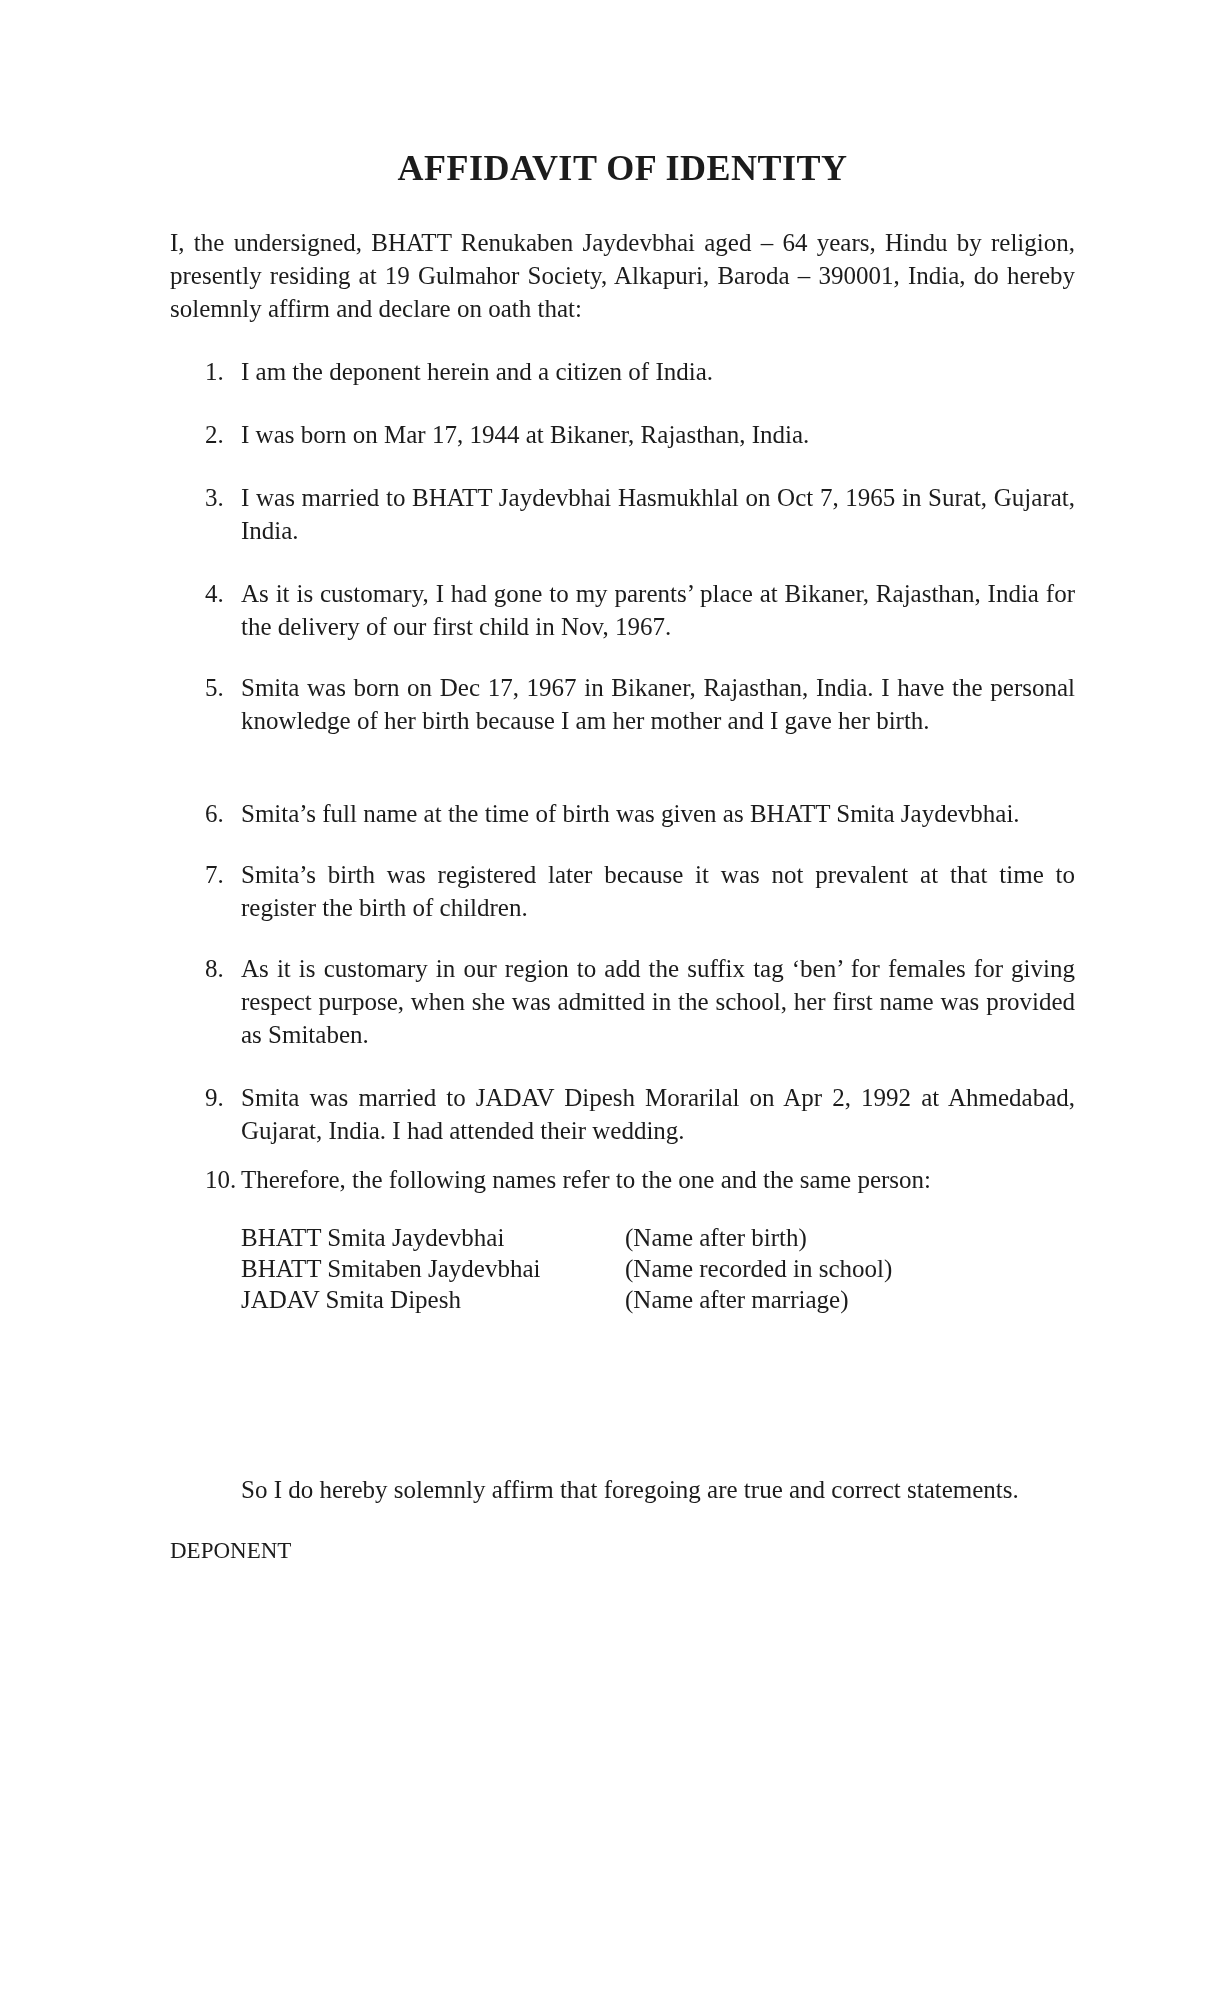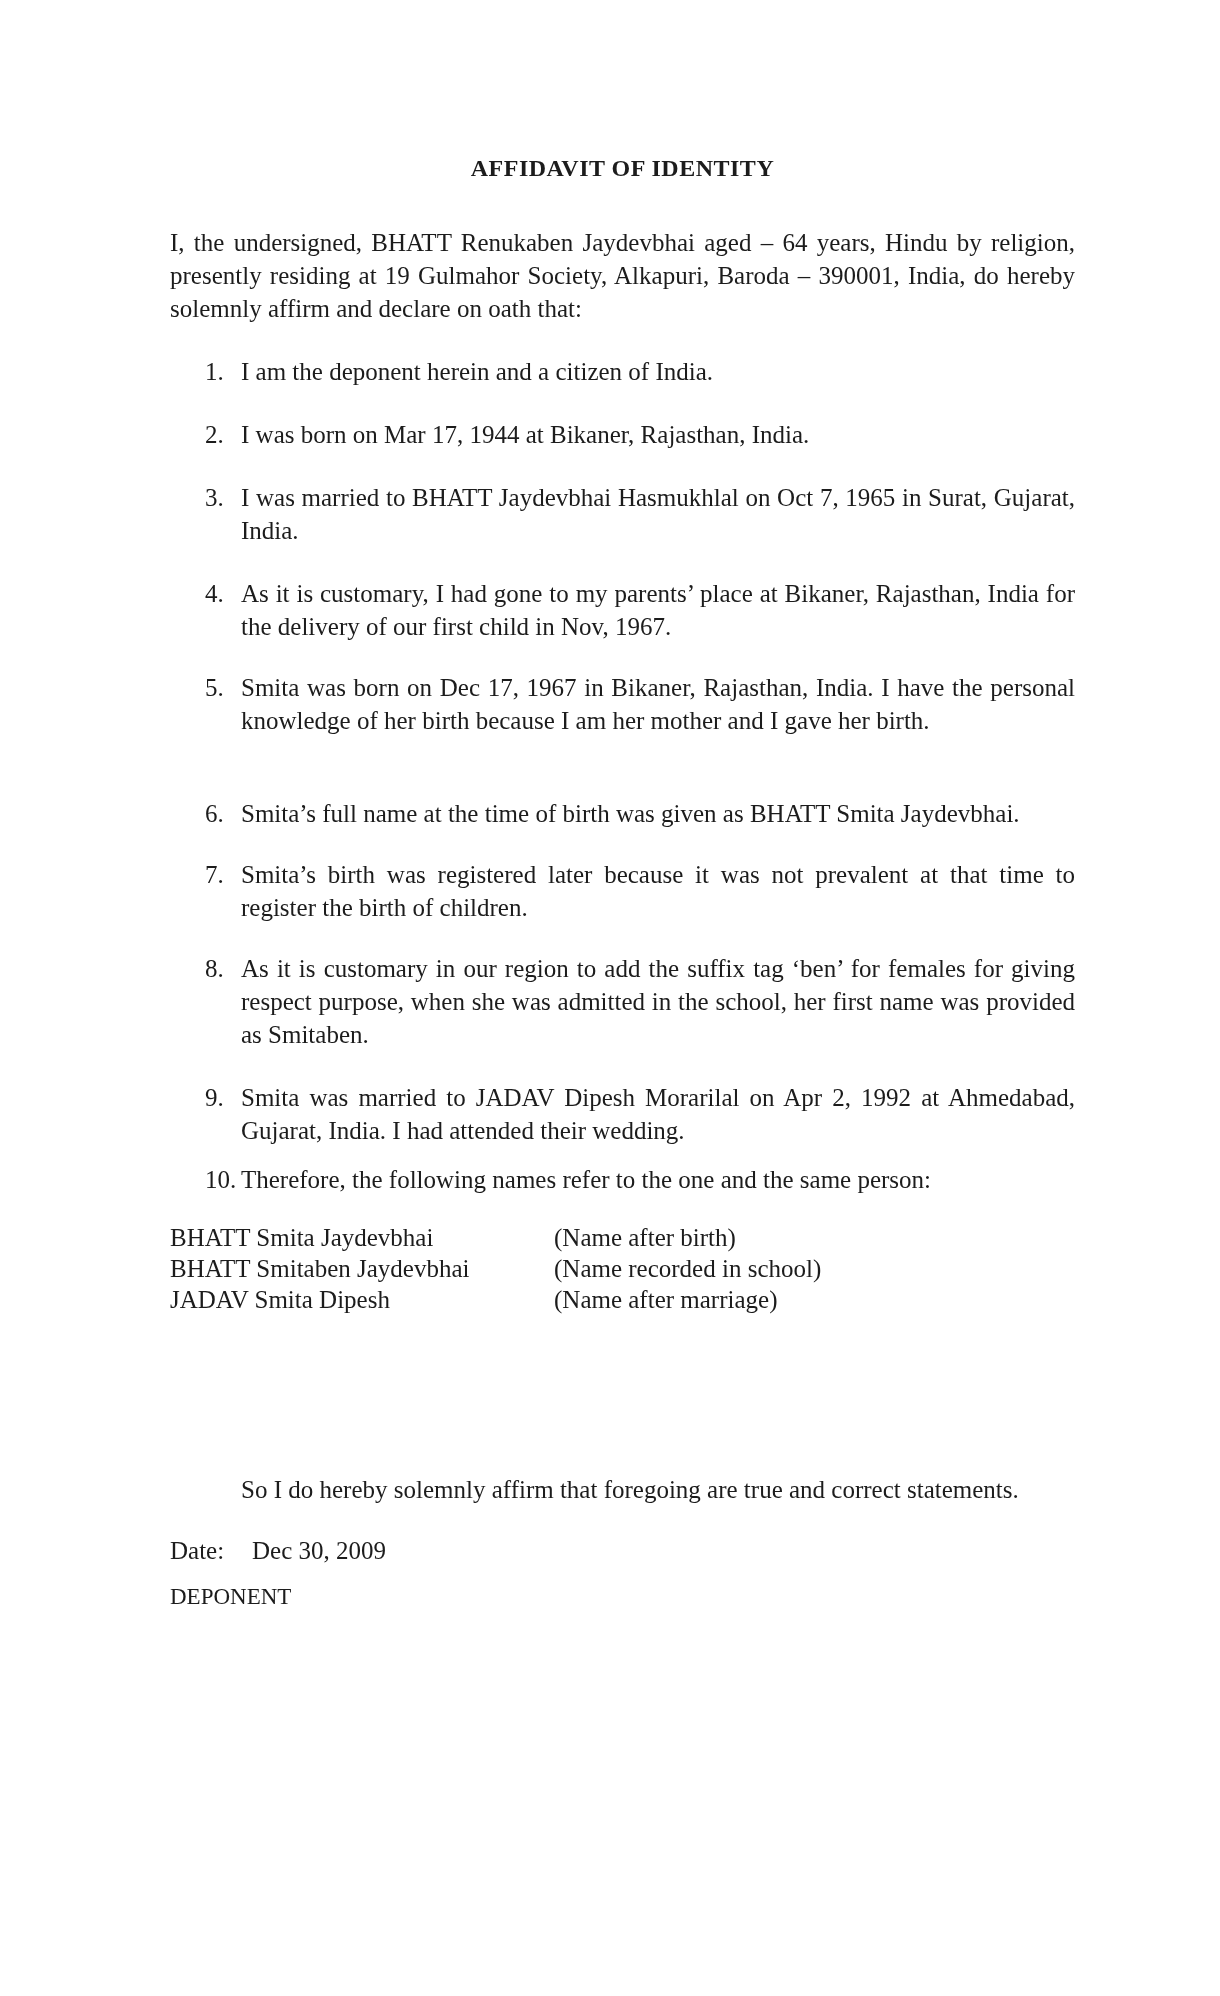--- a/index.html
+++ b/index.html
@@ -19,21 +19,21 @@
   .content {
     position: absolute;
     left: 170px;
     top: 0;
     width: 905px;
   }
   .doc-title {
     margin-top: 150px;
     text-align: center;
     font-weight: bold;
-    font-size: 24px;
+    font-size: 36px;
     line-height: 36px;
     letter-spacing: 0.5px;
   }
   .doc-subtitle {
     margin-top: 3px;
     text-align: center;
     font-weight: bold;
     font-size: 23px;
     line-height: 27px;
   }
@@ -58,20 +58,21 @@
   .item .txt {
     flex: 1;
     text-align: justify;
   }
   .m30 { margin-top: 30px; }
   .m28 { margin-top: 28px; }
   .m27 { margin-top: 16px; }
   .m60 { margin-top: 60px; }
   .names {
     margin-top: 26px;
+    margin-left: 71px;
     font-size: 25px;
     line-height: 31px;
   }
   .name-row { display: flex; }
   .name-row .nm { flex: 0 0 384px; }
   .name-row .lb { flex: 1; }
   .closing {
     margin-top: 158px;
     margin-left: 71px;
     font-size: 25px;
@@ -171,21 +172,18 @@
       </div>
       <div class="name-row">
         <span class="nm">JADAV Smita Dipesh</span>
         <span class="lb">(Name after marriage)</span>
       </div>
     </div>
 
     <div class="closing">So I do hereby solemnly affirm that foregoing are true and correct statements.</div>
 
     <div class="place-date">
-      <div class="pd-row">
-        <span class="lbl">Date:</span><span class="val-date">Dec 30, 2009</span>
-      </div>
     </div>
 
     <div class="deponent">DEPONENT</div>
 
   </div>
 </div>
 
 </body></html>

